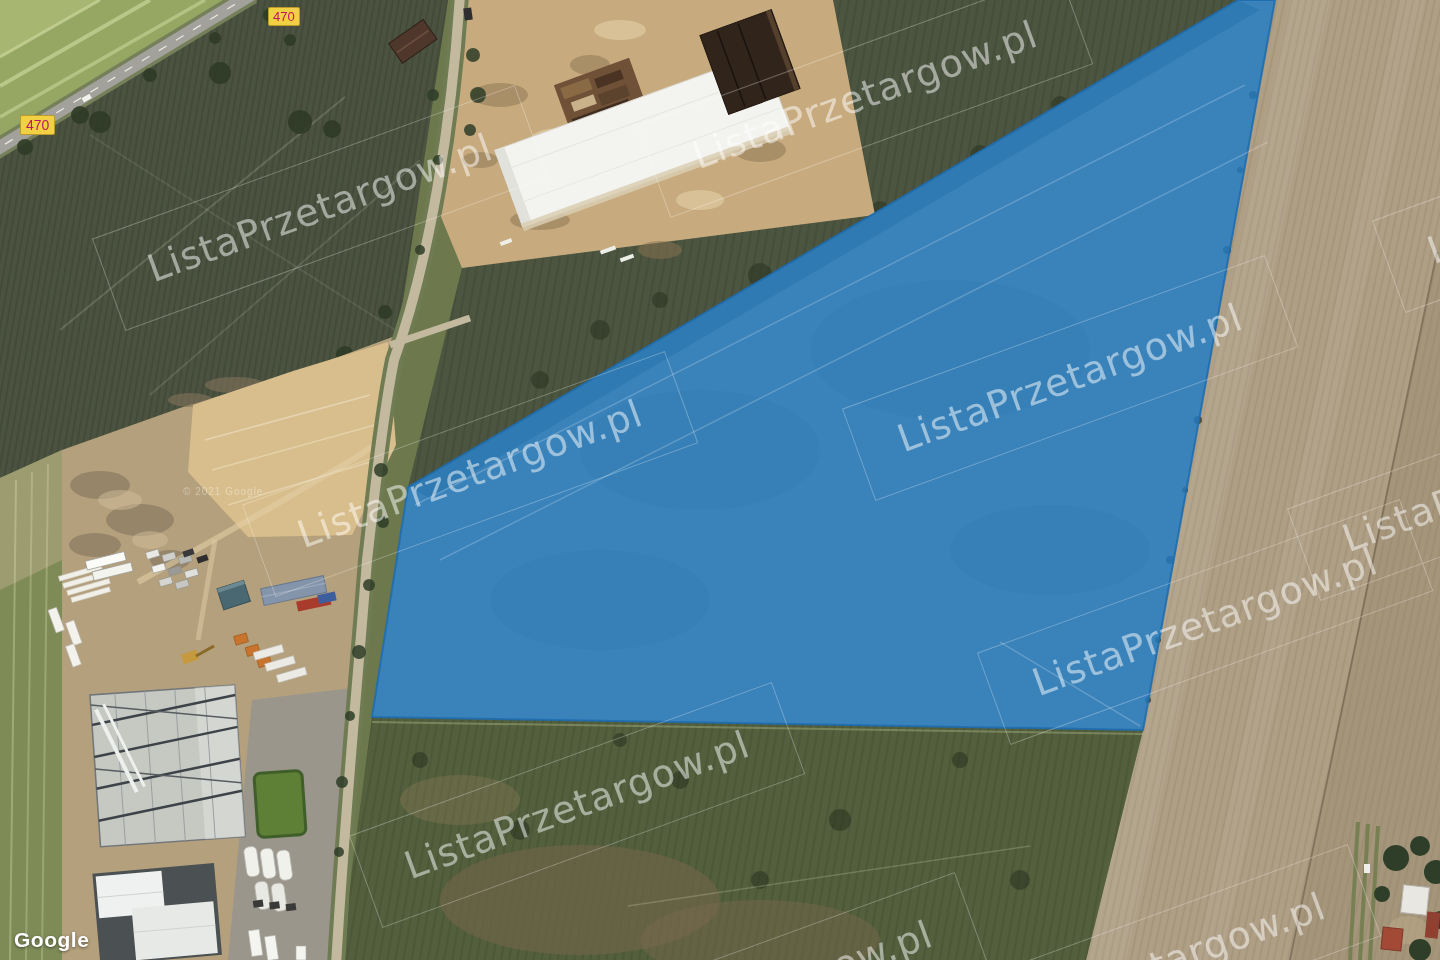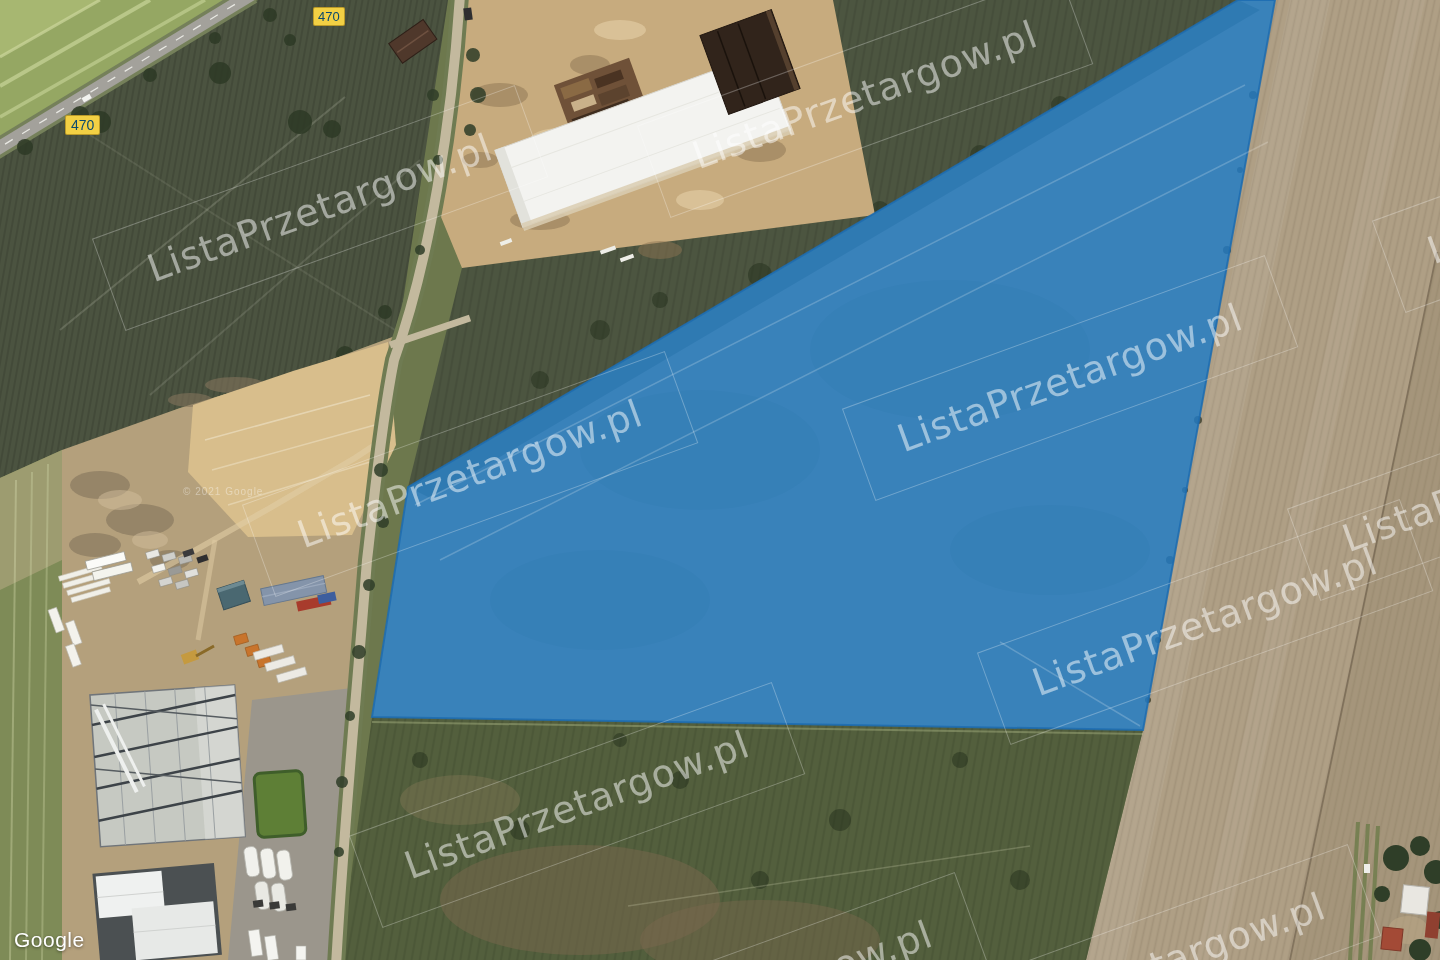--- a/index.html
+++ b/index.html
@@ -23,31 +23,31 @@
   }
 
   
   .ghost-credit{
     position:absolute;left:183px;top:486px;
     font-size:10px;color:rgba(255,255,255,0.38);letter-spacing:1px;
   }
 
   
   .route-badge{
-    position:absolute;background:#f2d044;color:#0c4a6e;
+    position:absolute;background:#f2d044;color:#be185d;
     border:1px solid rgba(140,110,20,0.55);border-radius:2px;
-    font-size:13px;line-height:1;padding:2px 4px;margin-left:45px;
+    font-size:13px;line-height:1;padding:2px 4px;
   }
   .route-badge.top{left:268px;top:7px;}
   .route-badge.left{left:20px;top:115px;font-size:14px;padding:2px 5px;}
 
   
   .google-logo{
     position:absolute;left:14px;bottom:8px;
-    font-size:21px;font-weight:normal;color:#fff;letter-spacing:0.5px;
+    font-size:21px;font-weight:bold;color:#fff;letter-spacing:0.5px;
     text-shadow:0 1px 3px rgba(0,0,0,0.5);cursor:pointer;
   }
 
   
   .attribution{
     position:absolute;right:0;bottom:0;display:flex;gap:2px;
     font-size:11px;line-height:14px;color:#222;
   }
   .attr-seg{background:#f4f4f4;padding:0 5px;white-space:nowrap;}
   .attr-seg.link{cursor:pointer;}

